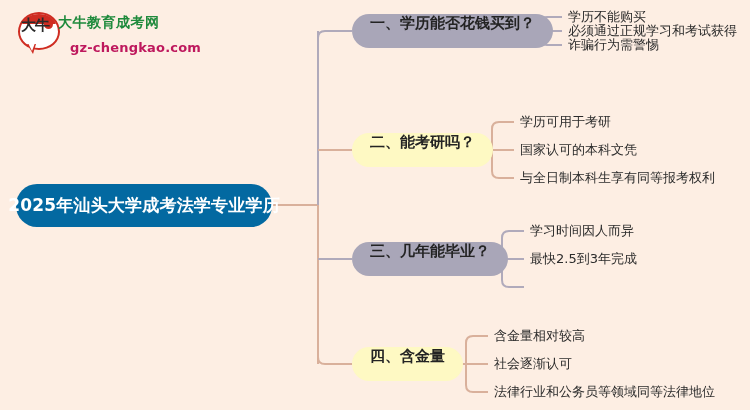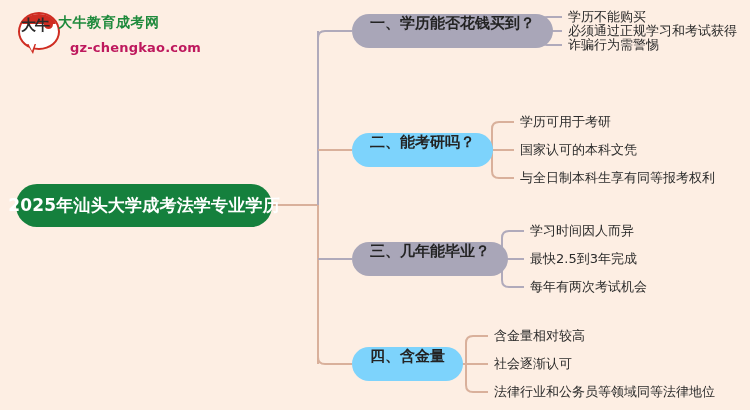--- a/index.html
+++ b/index.html
@@ -119,21 +119,21 @@
     white-space: nowrap;
   }
 
   
   #root-node {
     position: absolute;
     left: 16px;
     top: 184px;
     width: 256px;
     height: 43px;
-    background: #15803d;
+    background: #0369a1;
     border-radius: 21px;
     display: flex;
     align-items: center;
     justify-content: center;
     box-sizing: border-box;
   }
   #root-node .root-label {
     color: #ffffff;
     font-size: 17px;
     font-weight: 700;
@@ -152,21 +152,21 @@
     box-sizing: border-box;
     padding: 0 18px;
   }
   .branch-node .branch-label {
     font-size: 15px;
     font-weight: 700;
     color: #232323;
     white-space: nowrap;
   }
   .node-purple { background: #a9a6b8; }
-  .node-salmon { background: #7dd3fc; }
+  .node-salmon { background: #fef9c3; }
 
   
   .leaf-label {
     position: absolute;
     font-size: 13px;
     color: #2b2b2b;
     white-space: nowrap;
     line-height: 16px;
   }
 
@@ -254,21 +254,20 @@
   </div>
   <div class="leaf-label" style="left:520px; top:114px;">学历可用于考研</div>
   <div class="leaf-label" style="left:520px; top:142px;">国家认可的本科文凭</div>
   <div class="leaf-label" style="left:520px; top:170px;">与全日制本科生享有同等报考权利</div>
 
   <div class="branch-node node-purple" style="left:352px; top:242px;">
     <span class="branch-label">三、几年能毕业？</span>
   </div>
   <div class="leaf-label" style="left:530px; top:223px;">学习时间因人而异</div>
   <div class="leaf-label" style="left:530px; top:251px;">最快2.5到3年完成</div>
-  <div class="leaf-label" style="left:530px; top:279px;">每年有两次考试机会</div>
 
   <div class="branch-node node-salmon" style="left:352px; top:347px;">
     <span class="branch-label">四、含金量</span>
   </div>
   <div class="leaf-label" style="left:494px; top:328px;">含金量相对较高</div>
   <div class="leaf-label" style="left:494px; top:356px;">社会逐渐认可</div>
   <div class="leaf-label" style="left:494px; top:384px;">法律行业和公务员等领域同等法律地位</div>
 
 </div>
 

